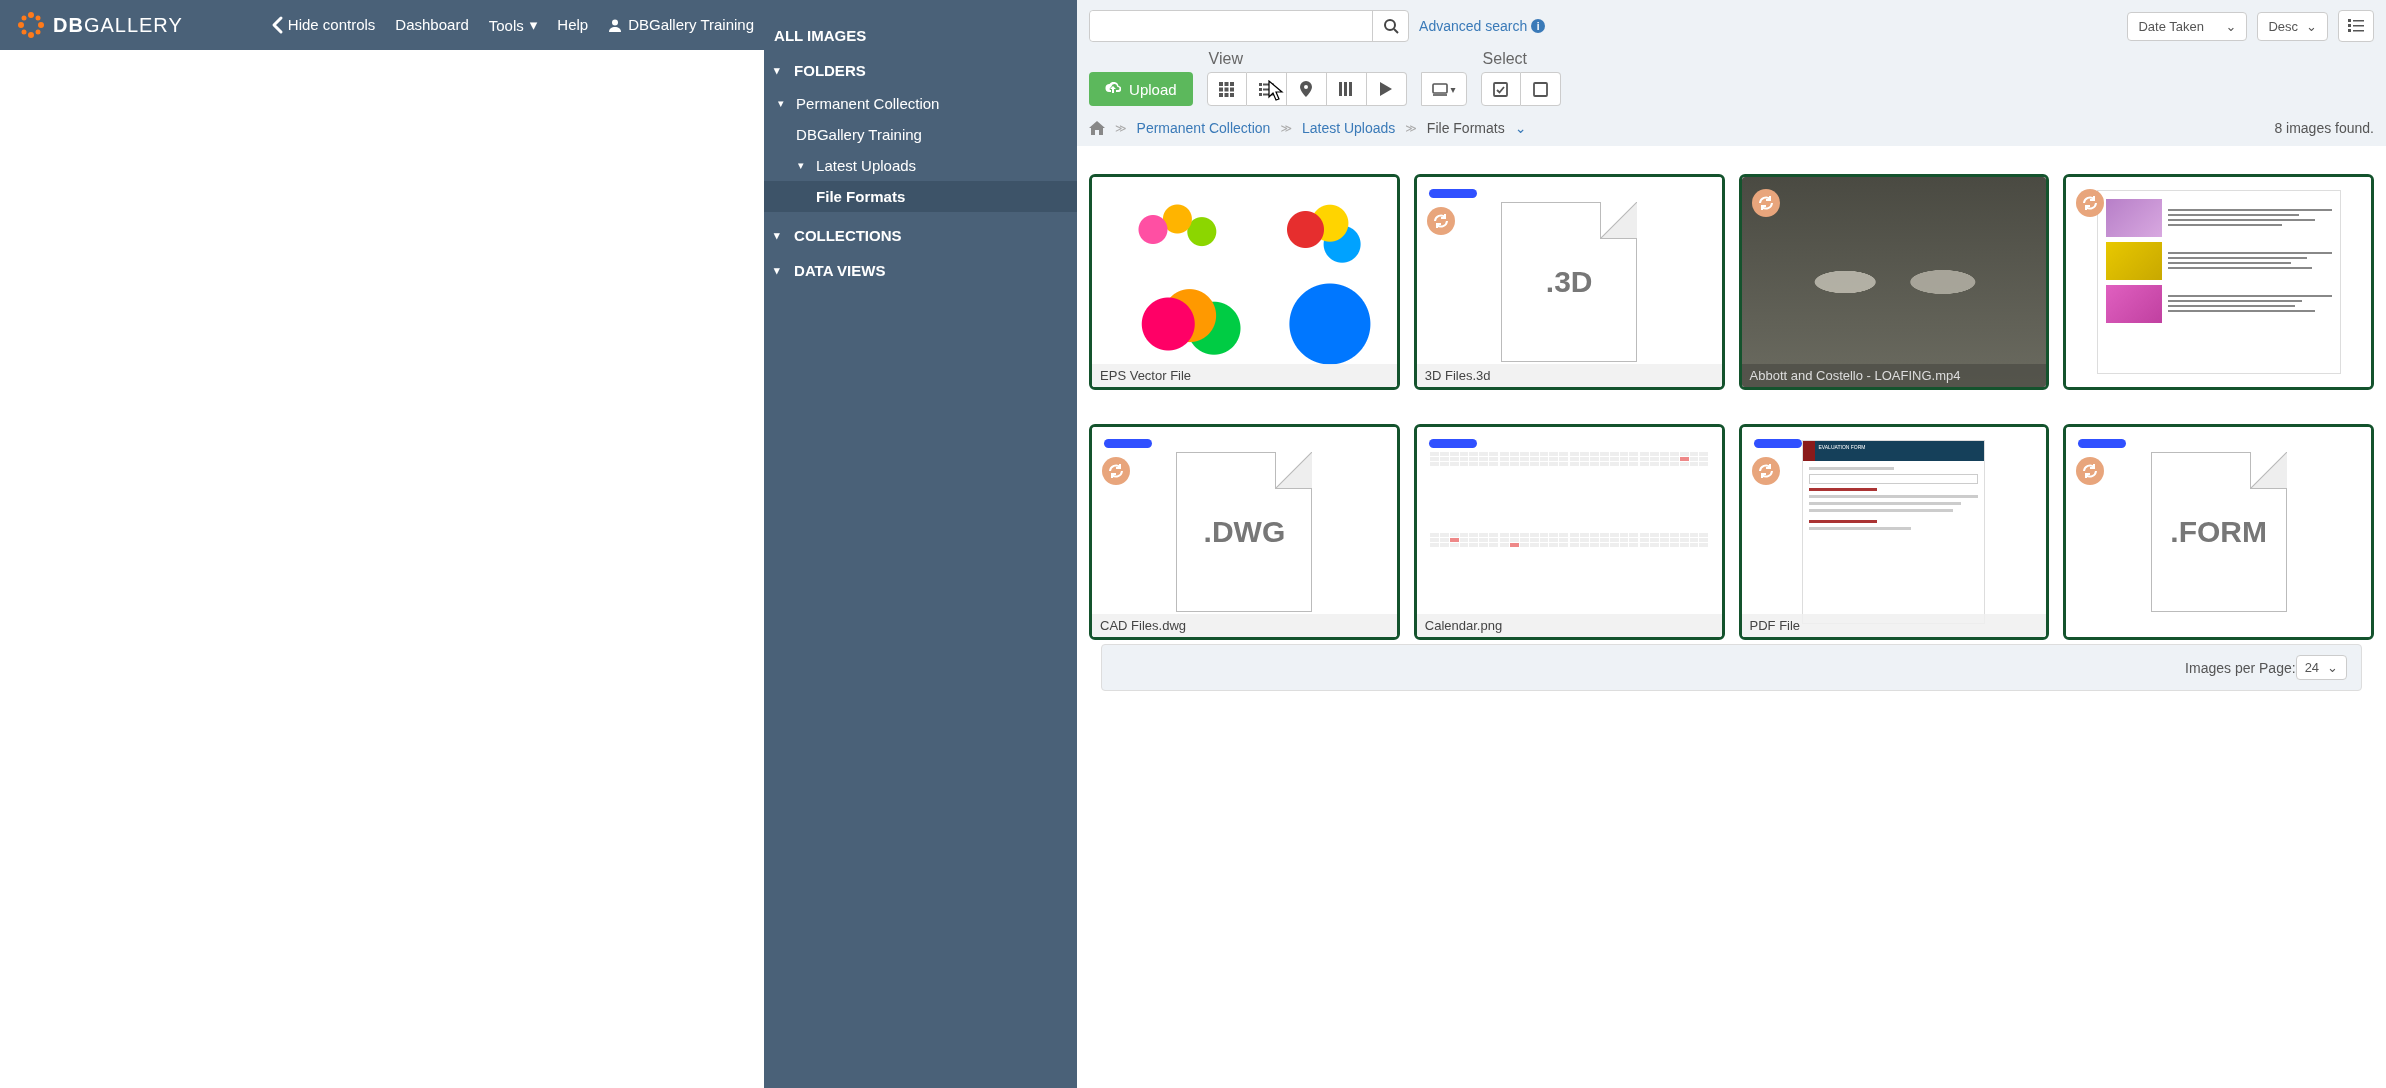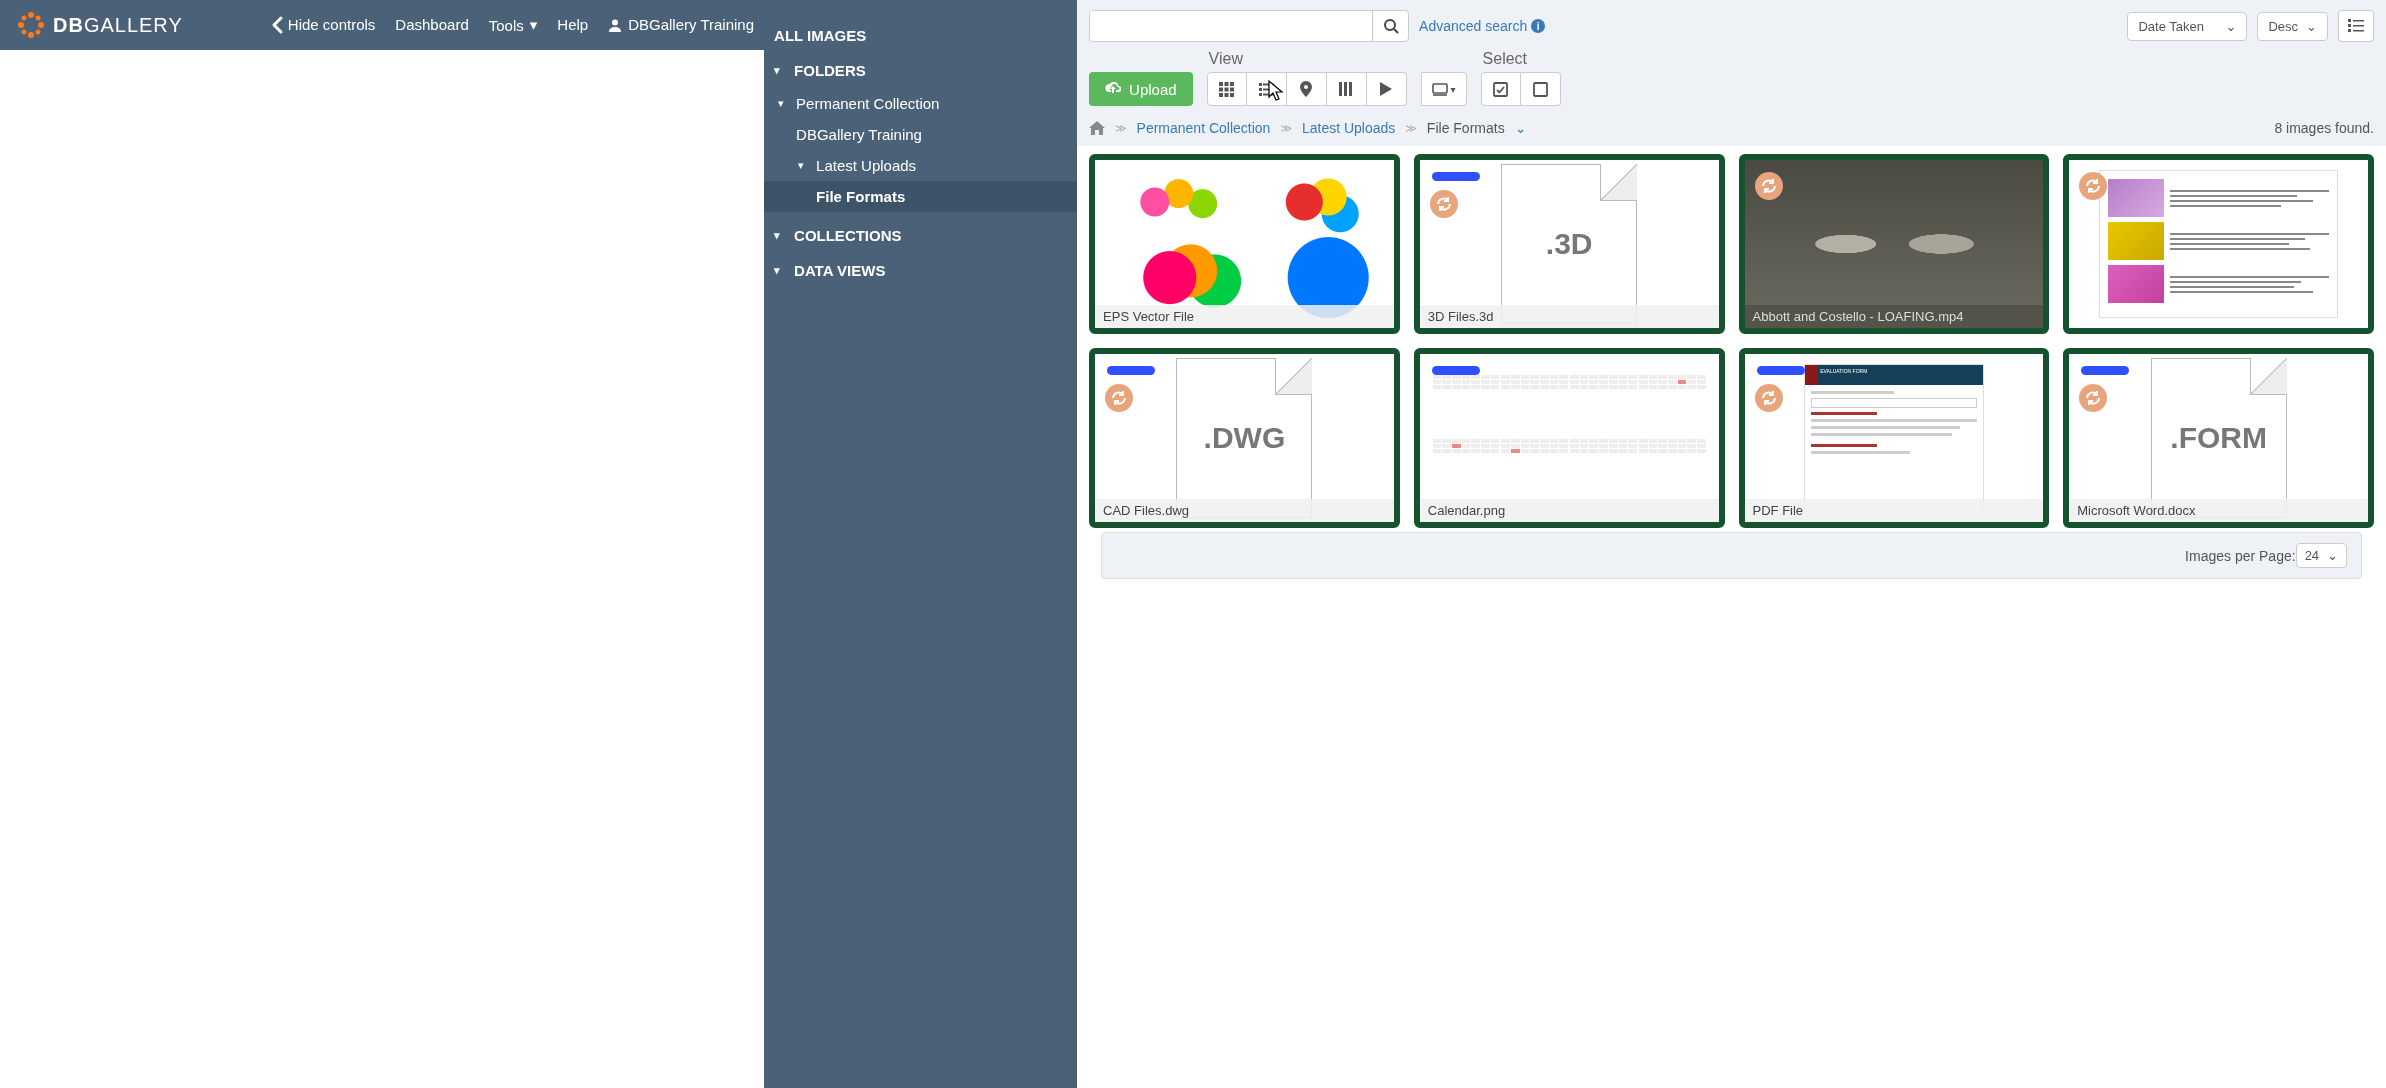--- a/index.html
+++ b/index.html
@@ -42,21 +42,21 @@
 .btn-group .gbtn:first-child { border-radius: 4px 0 0 4px; }
 .btn-group .gbtn:last-child { border-radius: 0 4px 4px 0; }
 .upload-btn { background: #5cb85c; color: #fff; border: none; border-radius: 4px; padding: 0 16px; height: 34px; display: flex; align-items: center; gap: 8px; cursor: pointer; font-size: 15px; }
 .breadcrumb-row { background: #eef2f6; padding: 4px 12px 10px 12px; display: flex; align-items: center; gap: 10px; font-size: 14px; }
 .breadcrumb-row a { color: #3a7ab8; cursor: pointer; }
 .breadcrumb-row .sep { color: #aaa; font-size: 11px; }
 .breadcrumb-row .current { color: #555; }
 .found { margin-left: auto; color: #555; }
 .grid-area { flex: 1; overflow-y: auto; padding: 8px 12px; background: #fff; }
 .grid { display: grid; grid-template-columns: repeat(4, 1fr); gap: 14px; }
-.card { border: 6px solid #14532d; border-radius: 6px; overflow: hidden; position: relative; display: flex; flex-direction: column; height: 180px; background: #f4f4f4; }
+.card { border: 3px solid #14532d; border-radius: 6px; overflow: hidden; position: relative; display: flex; flex-direction: column; height: 216px; background: #f4f4f4; margin-top: 20px; }
 .card .thumb { flex: 1; display: flex; align-items: center; justify-content: center; position: relative; overflow: hidden; background: #fff; }
 .card .caption { position: absolute; bottom: 0; left: 0; right: 0; padding: 4px 8px; font-size: 13px; color: #444; background: rgba(240,240,240,0.85); white-space: nowrap; overflow: hidden; text-overflow: ellipsis; }
 .sync-badge { position: absolute; top: 30px; left: 10px; width: 28px; height: 28px; border-radius: 50%; background: #e8a57c; display: flex; align-items: center; justify-content: center; color: #fff; font-size: 14px; z-index: 2; }
 .blue-pill { position: absolute; top: 12px; left: 12px; width: 48px; height: 9px; border-radius: 5px; background: #3050ff; z-index: 2; }
 .file-icon { width: 136px; height: 160px; border: 1px solid #bbb; position: relative; display: flex; align-items: center; justify-content: center; font-size: 30px; font-weight: 600; color: #777; background: #fff; }
 .file-icon::before { content: ""; position: absolute; top: -1px; right: -1px; width: 36px; height: 36px; background: linear-gradient(135deg, #fff 48%, #bbb 50%, #eee 52%); border-left: 1px solid #bbb; border-bottom: 1px solid #bbb; }
 .footer { background: #eef2f6; border: 1px solid #ddd; border-radius: 4px; margin: 4px 12px 12px 12px; padding: 10px 14px; display: flex; align-items: center; justify-content: flex-end; gap: 0; color: #555; }
 .thumb-color-swatches { width: 100%; height: 100%; background:
   radial-gradient(circle at 20% 25%, #ff4fa3 0 14px, transparent 15px),
   radial-gradient(circle at 28% 20%, #ffb400 0 14px, transparent 15px),
@@ -671,21 +671,20 @@
             <div class="sync-badge">
                 <svg width="16" height="16" viewBox="0 0 16 16" fill="none" stroke="#fff" stroke-width="2">
                   <path d="M2 8a6 6 0 0 1 10-4"></path>
                   <path d="M14 8a6 6 0 0 1-10 4"></path>
                   <path d="M12 1v4h-4M4 15v-4h4"></path>
                 </svg>
               </div>
             <div class="thumb">
                 <div class="file-icon">.FORM</div>
               </div>
-            <div class="caption">Microsoft Word.docx</div>
           </div>
 
         </div>
 
         <div class="footer">
           <span>Images per Page:</span>
           <div class="select-box" style="padding:4px 8px;">
             <span>24</span>
             <span>⌄</span>
           </div>

